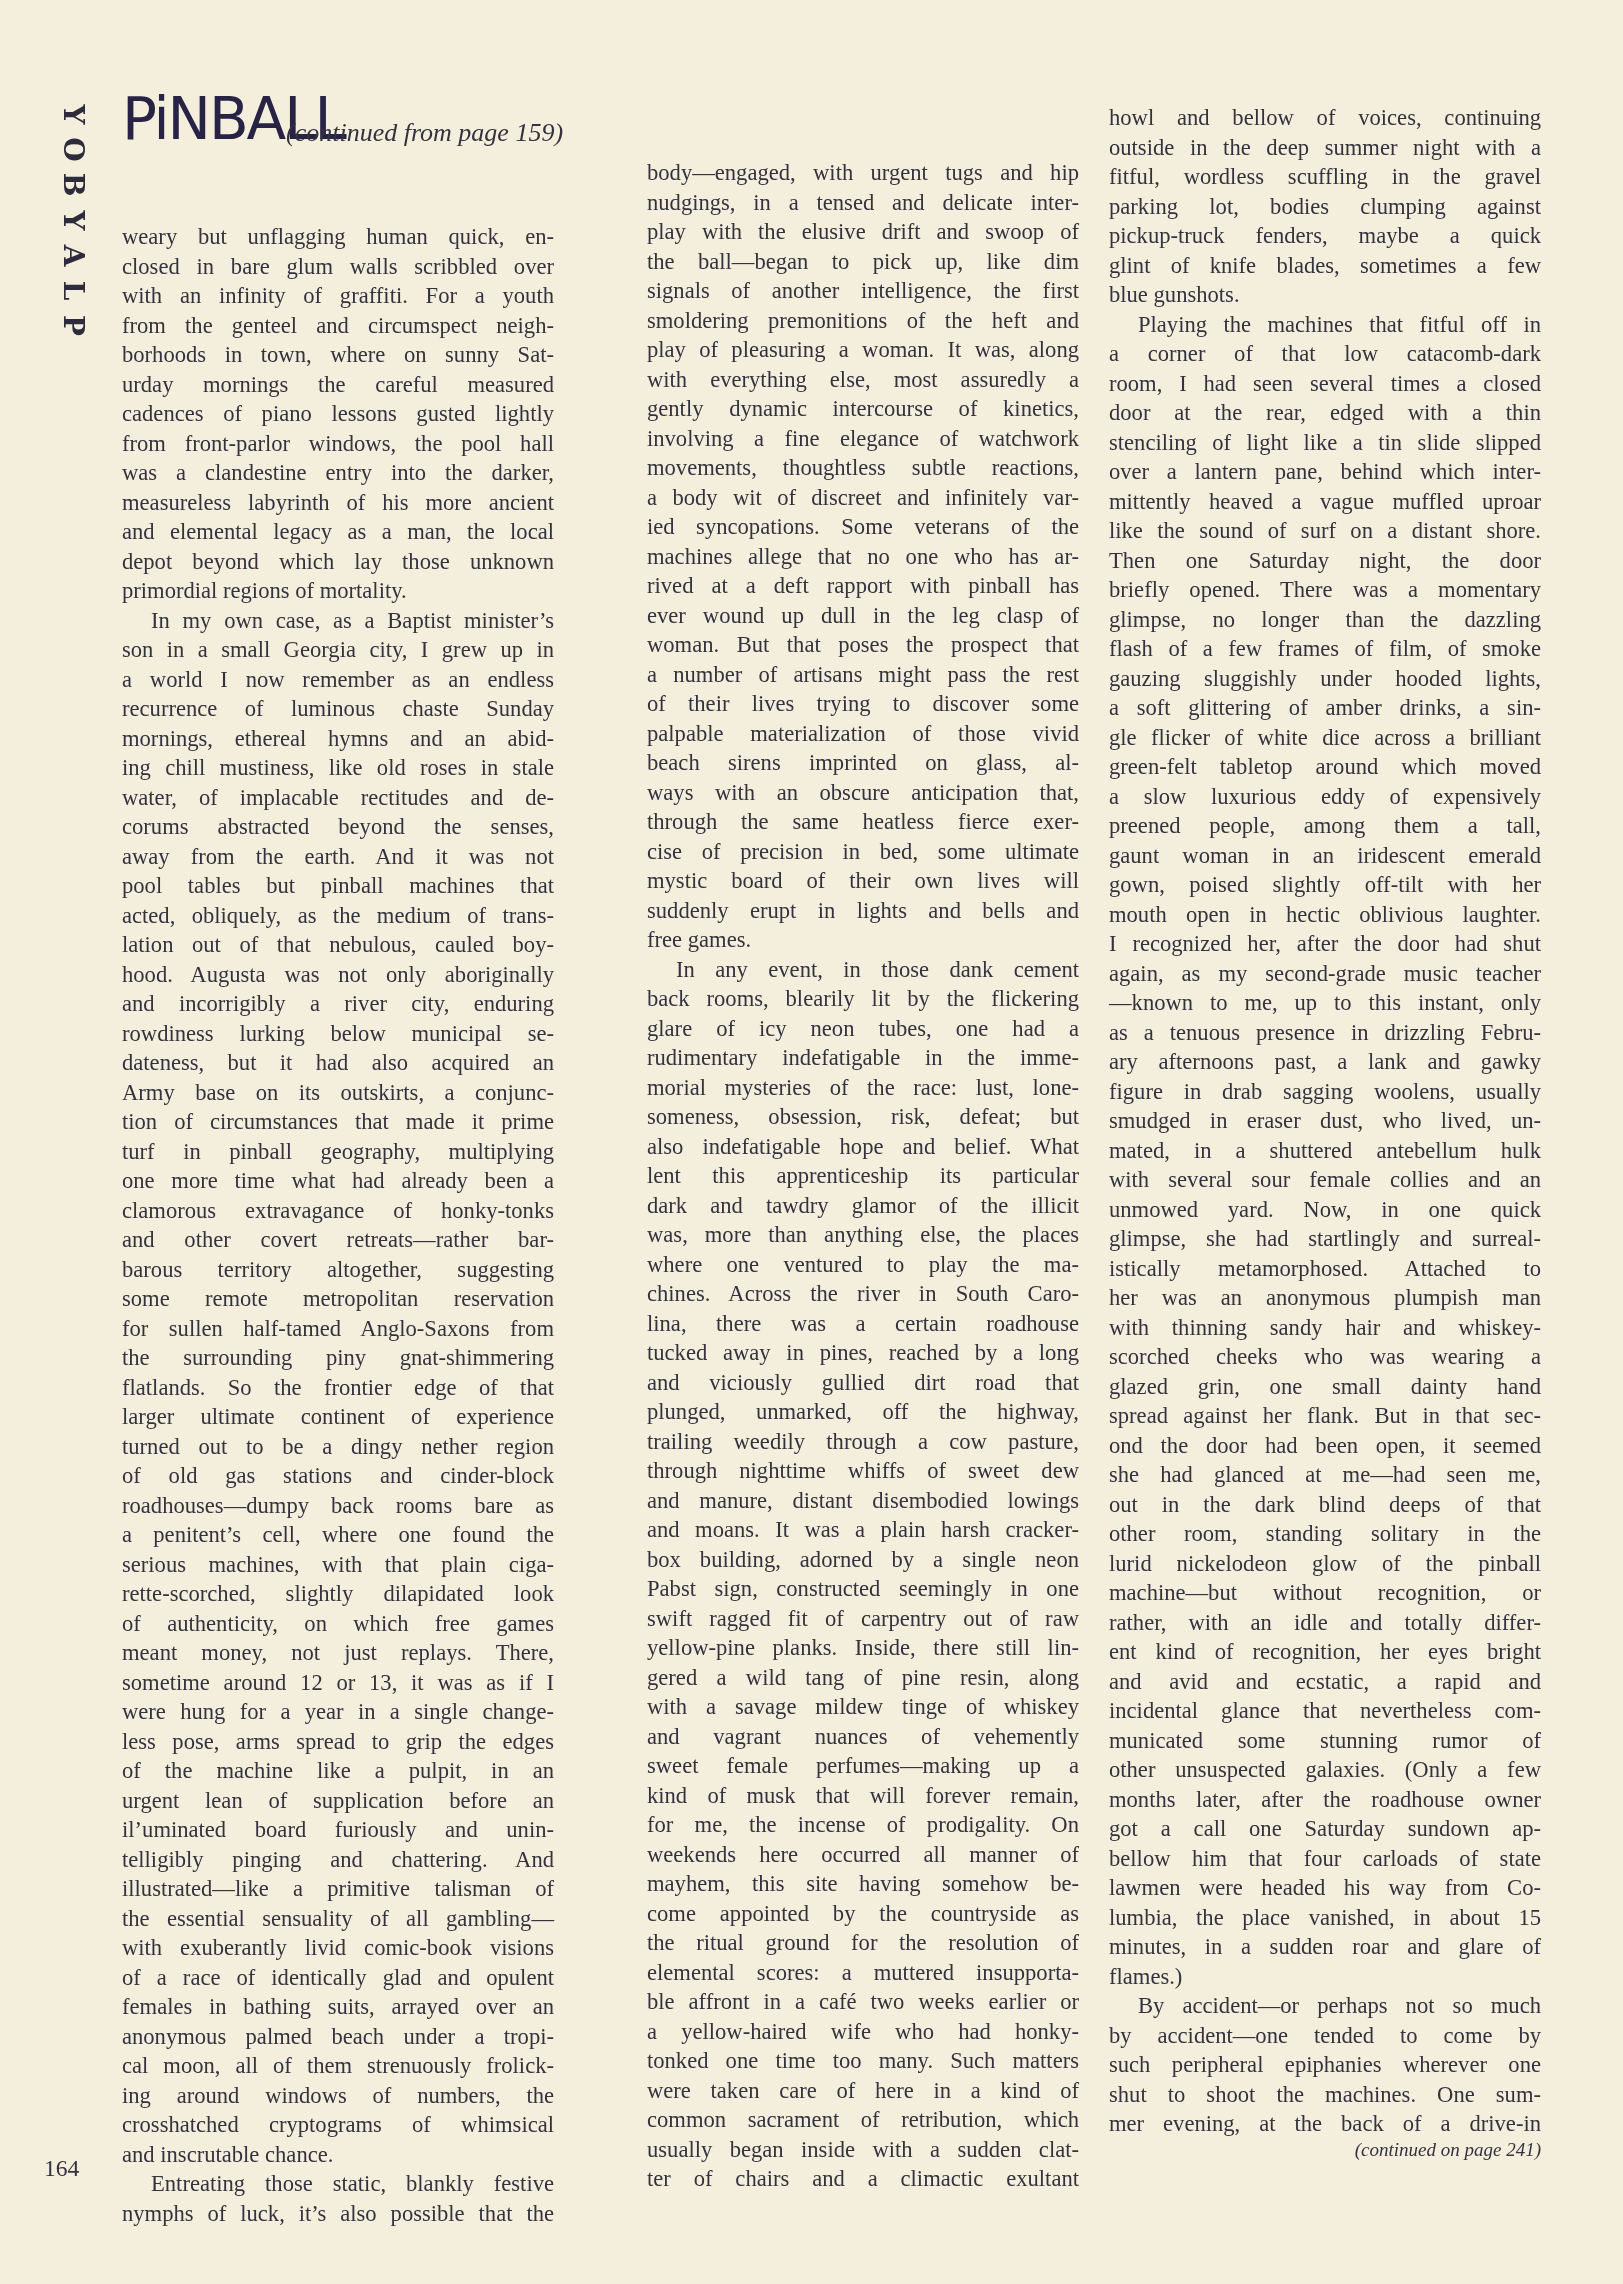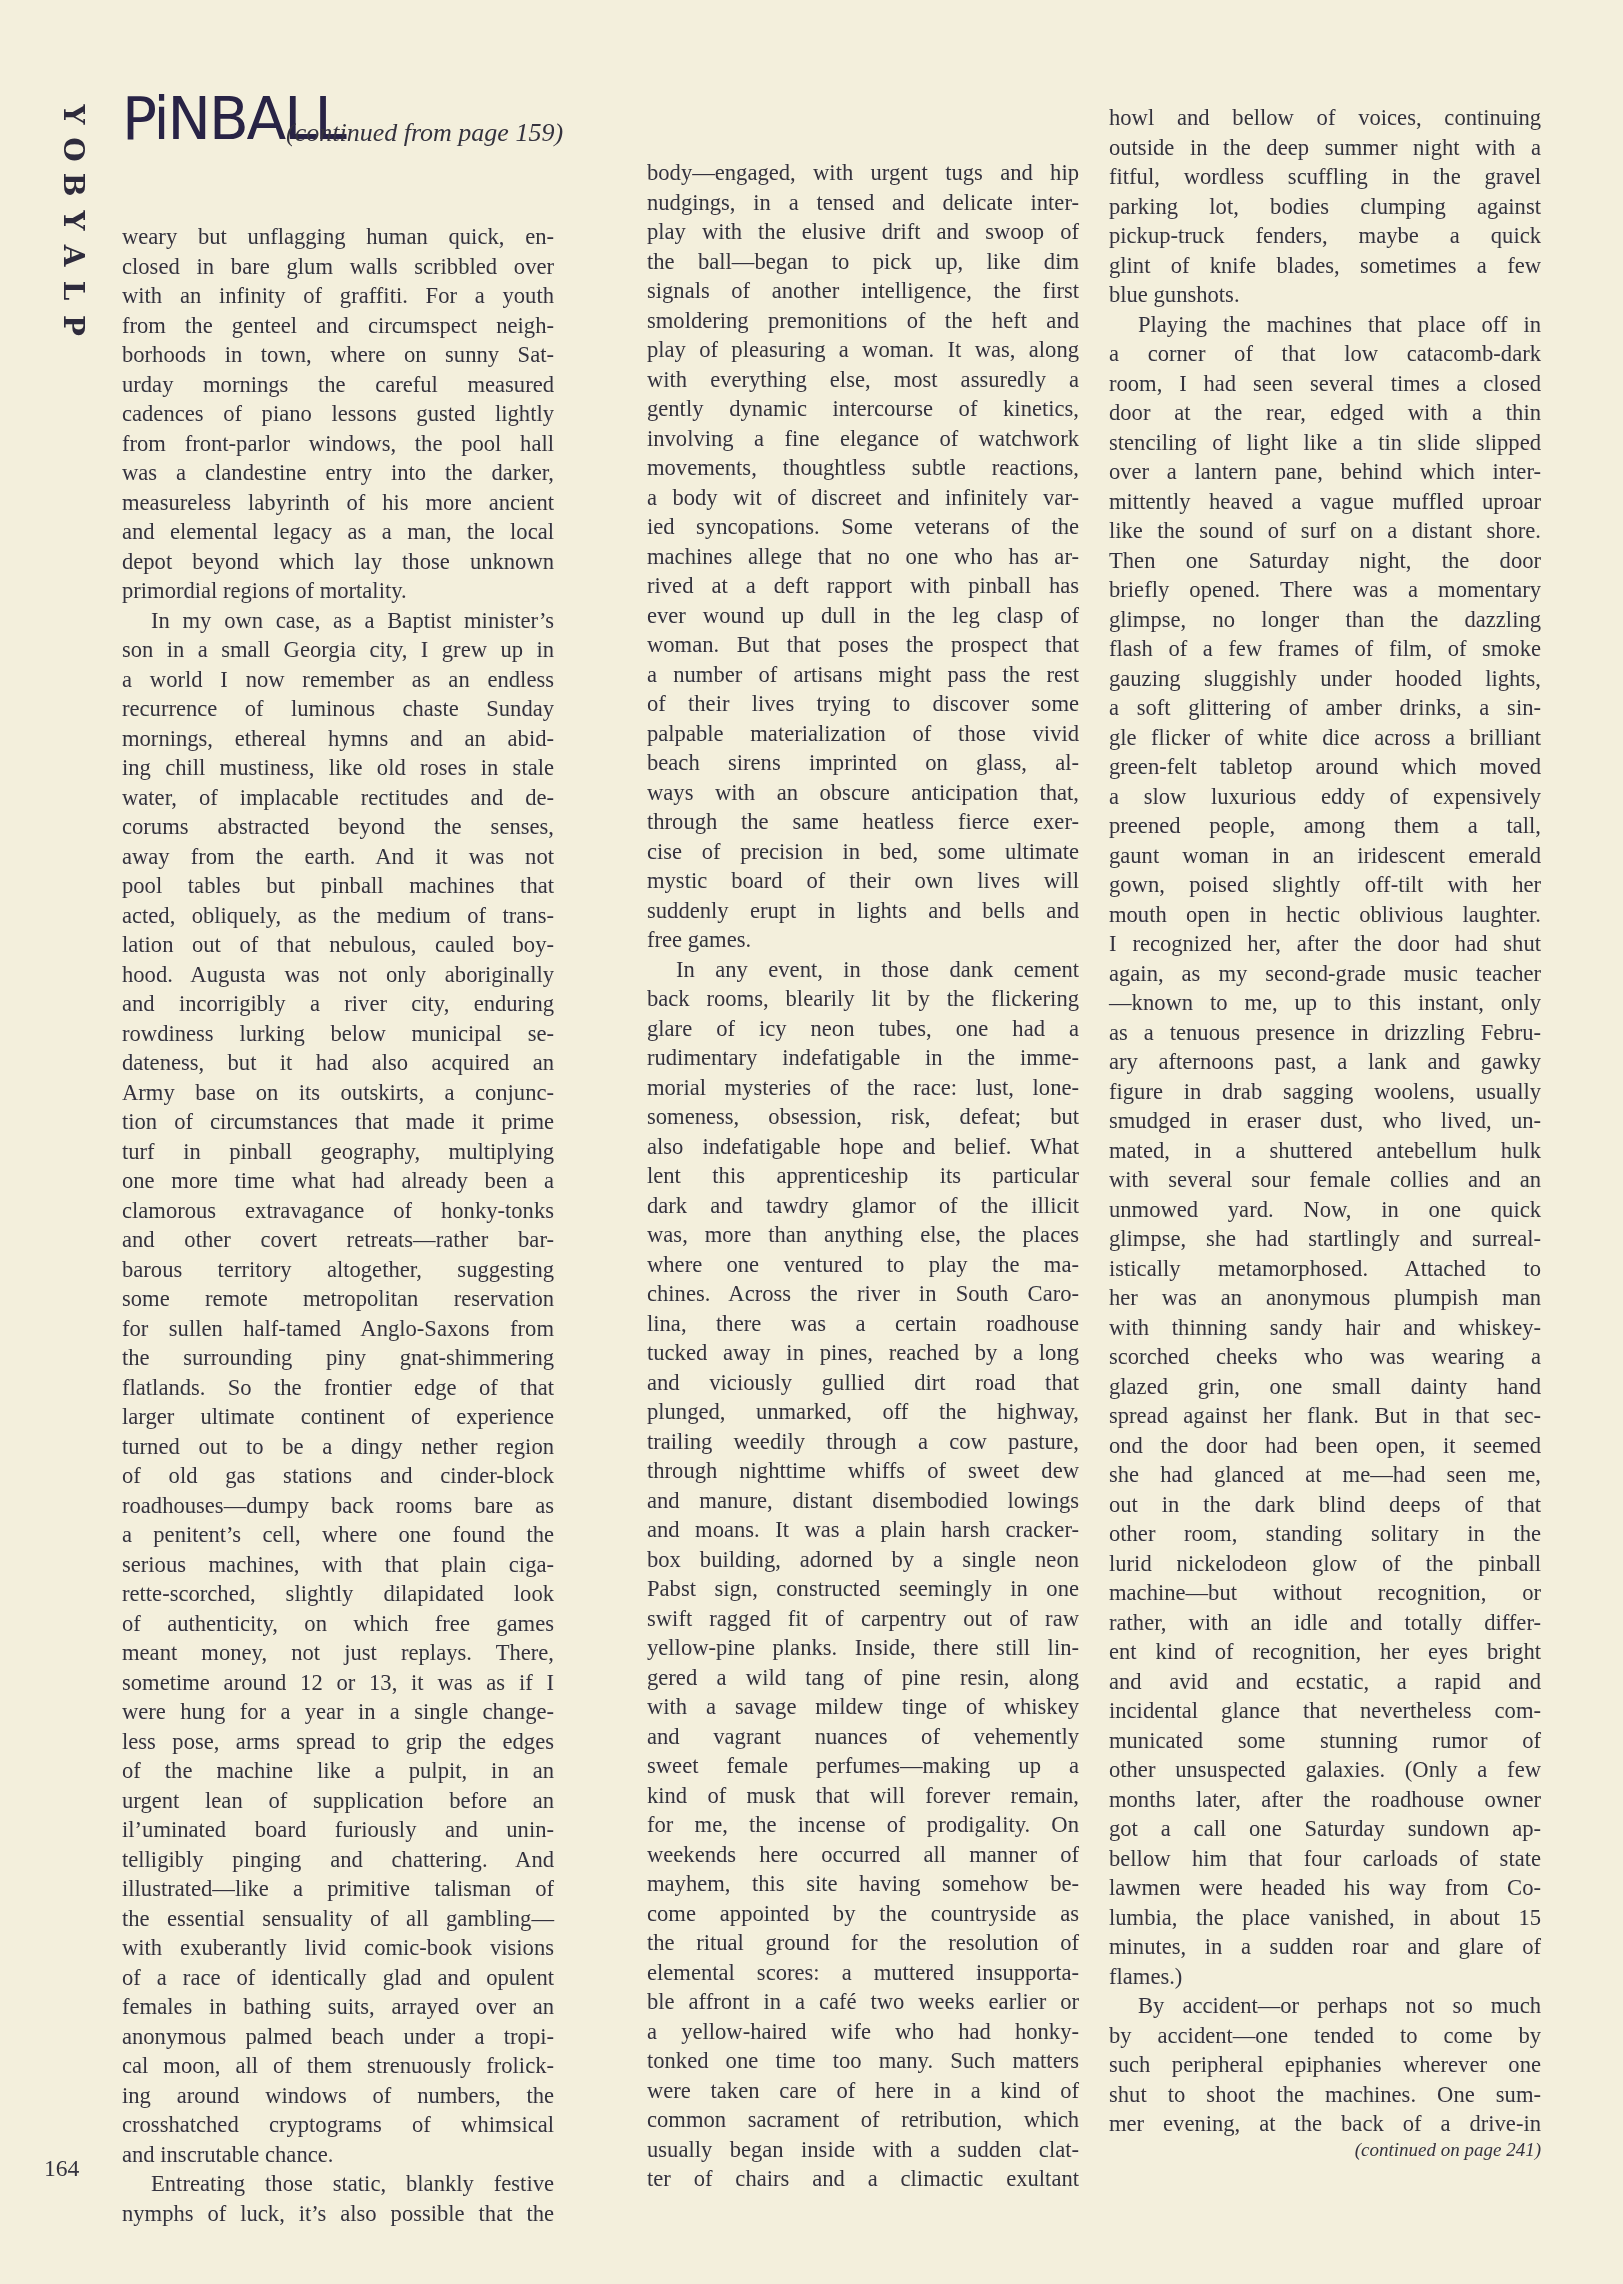--- a/index.html
+++ b/index.html
@@ -214,21 +214,21 @@
     </div>
 
   <div class="col" id="col3">
       <div class="ln">howl and bellow of voices, continuing</div>
       <div class="ln">outside in the deep summer night with a</div>
       <div class="ln">fitful, wordless scuffling in the gravel</div>
       <div class="ln">parking lot, bodies clumping against</div>
       <div class="ln">pickup-truck fenders, maybe a quick</div>
       <div class="ln">glint of knife blades, sometimes a few</div>
       <div class="ln end">blue gunshots.</div>
-      <div class="ln ind">Playing the machines that place off in</div>
+      <div class="ln ind">Playing the machines that fitful off in</div>
       <div class="ln">a corner of that low catacomb-dark</div>
       <div class="ln">room, I had seen several times a closed</div>
       <div class="ln">door at the rear, edged with a thin</div>
       <div class="ln">stenciling of light like a tin slide slipped</div>
       <div class="ln">over a lantern pane, behind which inter-</div>
       <div class="ln">mittently heaved a vague muffled uproar</div>
       <div class="ln">like the sound of surf on a distant shore.</div>
       <div class="ln">Then one Saturday night, the door</div>
       <div class="ln">briefly opened. There was a momentary</div>
       <div class="ln">glimpse, no longer than the dazzling</div>

